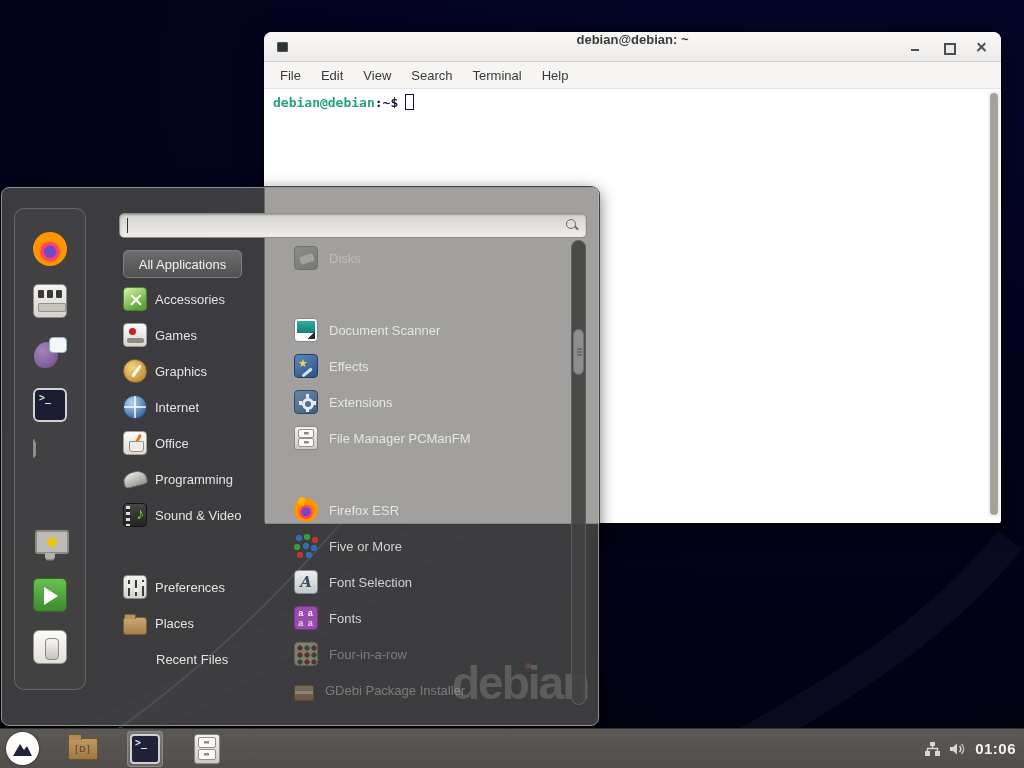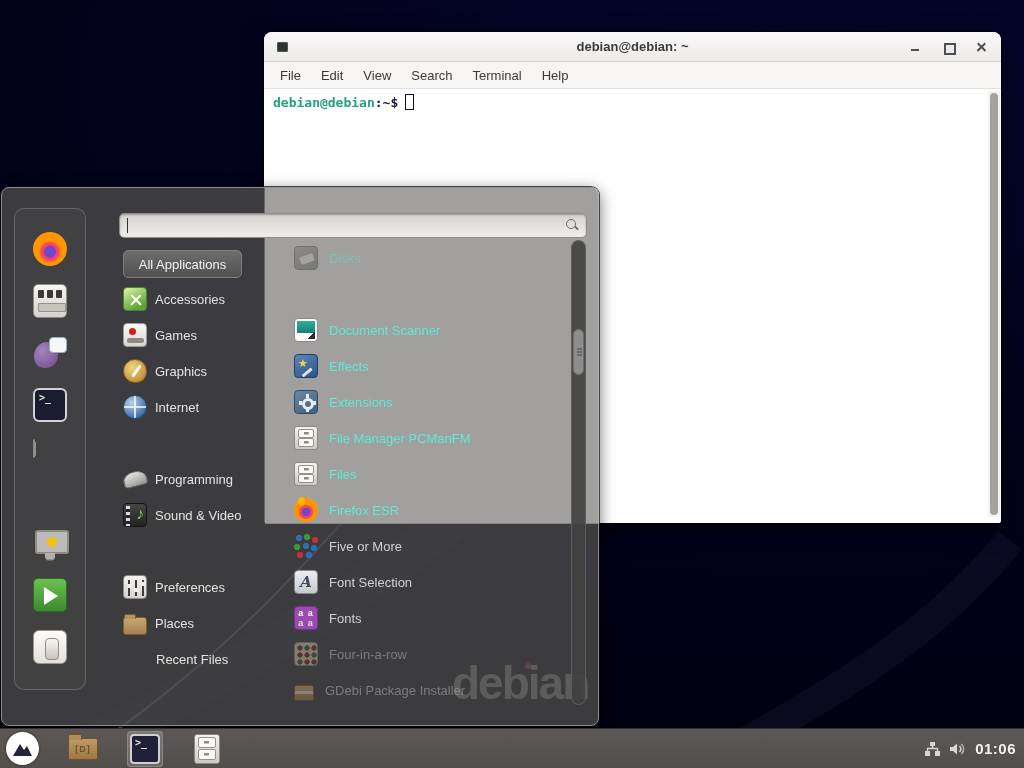--- a/index.html
+++ b/index.html
@@ -15,21 +15,21 @@
     letter-spacing:-2px;color:rgba(196,194,192,.9);font-family:"Liberation Sans",sans-serif;}
   .wp-brand .idot{position:absolute;left:73px;top:7px;width:6px;height:6px;border-radius:50%;
     background:#d0304e;}
 
   
   #terminal{position:absolute;left:264px;top:32px;width:737px;height:491px;
     border-radius:8px 8px 2px 2px;background:#fff;
     box-shadow:0 6px 22px rgba(0,0,0,.6),0 0 0 1px rgba(0,0,0,.35);}
   .titlebar{position:relative;height:30px;border-radius:8px 8px 0 0;
     background:linear-gradient(#faf9f8,#edebe9);border-bottom:1px solid #d5d2cf;
-    display:flex;align-items:center;}
+    display:flex;}
   .win-ico{position:absolute;left:13px;top:10px;width:11px;height:10px;border-radius:2px;
     background:#2e3436;box-shadow:inset 0 0 0 1px #555;}
   .title{flex:1;text-align:center;font-size:13px;font-weight:bold;color:#3b3b3b;}
   .winbtns{position:absolute;right:14px;top:0;height:30px;display:flex;align-items:center;gap:21px;}
   .wb{width:12px;height:12px;position:relative;cursor:default;}
   .wb-min::before{content:"";position:absolute;left:2px;top:8px;width:8px;height:2px;background:#4a5055;}
   .wb-max::before{content:"";position:absolute;left:2px;top:2px;width:8px;height:8px;
     border:2px solid #4a5055;background:#edebe9;}
   .wb-close::before,.wb-close::after{content:"";position:absolute;left:1px;top:5px;width:11px;height:2.4px;
     background:#4a5055;}
@@ -77,21 +77,21 @@
     color:#f1f1f1;font-size:13px;display:flex;align-items:center;justify-content:center;cursor:pointer;}
   .catrow{position:absolute;left:121px;width:150px;height:30px;display:flex;align-items:center;gap:8px;
     cursor:pointer;}
   .catrow .lbl{font-size:13px;color:#e4e2e0;white-space:nowrap;}
   .catrow.noicon .lbl{margin-left:33px;}
 
   
   .approw{position:absolute;left:292px;width:272px;height:28px;display:flex;align-items:center;gap:11px;
     cursor:pointer;}
   .approw .lbl{font-size:13px;white-space:nowrap;}
-  .approw.zlight .lbl{color:#5eead4;}
+  .approw.zlight .lbl{color:#e5e5e5;}
   .approw.zdark .lbl{color:#d2d0ce;}
   .approw.faded{opacity:.42;}
 
   
   .m-scroll{position:absolute;left:569px;top:52px;width:15px;height:465px;border-radius:8px;
     background:rgba(66,66,66,.92);border:1px solid rgba(120,120,120,.5);}
   .m-thumb{position:absolute;left:1px;top:88px;width:11px;height:46px;border-radius:6px;
     background:#8d8d8d;border:1px solid #6e6e6e;}
   .m-thumb::before{content:"";position:absolute;left:3px;top:18px;width:5px;height:1.5px;background:#6a6a6a;
     box-shadow:0 3px 0 #6a6a6a,0 6px 0 #6a6a6a;}
@@ -342,20 +342,24 @@
         <span class="lbl">Games</span>
       </div>
     <div class="catrow" style="top:168px">
         <span class="ic i-graphics"></span>
         <span class="lbl">Graphics</span>
       </div>
     <div class="catrow" style="top:204px">
         <span class="ic i-internet"></span>
         <span class="lbl">Internet</span>
       </div>
+    <div class="catrow" style="top:240px">
+        <span class="ic i-office"></span>
+        <span class="lbl">Office</span>
+      </div>
     <div class="catrow" style="top:276px">
         <span class="ic i-programming"></span>
         <span class="lbl">Programming</span>
       </div>
     <div class="catrow" style="top:312px">
         <span class="ic i-sound"></span>
         <span class="lbl">Sound &amp; Video</span>
       </div>
     <div class="catrow" style="top:384px">
         <span class="ic i-preferences"></span>
@@ -381,24 +385,20 @@
         <span class="ic i-effects"></span>
         <span class="lbl">Effects</span>
       </div>
     <div class="approw zlight" style="top:200px">
         <span class="ic i-extensions"></span>
         <span class="lbl">Extensions</span>
       </div>
     <div class="approw zlight" style="top:236px">
         <span class="ic i-cabinet"></span>
         <span class="lbl">File Manager PCManFM</span>
-      </div>
-    <div class="approw zlight" style="top:272px">
-        <span class="ic i-cabinet"></span>
-        <span class="lbl">Files</span>
       </div>
     <div class="approw zlight" style="top:308px">
         <span class="ic i-firefox"></span>
         <span class="lbl">Firefox ESR</span>
       </div>
     <div class="approw zdark" style="top:344px">
         <span class="ic i-fiveormore"></span>
         <span class="lbl">Five or More</span>
       </div>
     <div class="approw zdark" style="top:380px">

